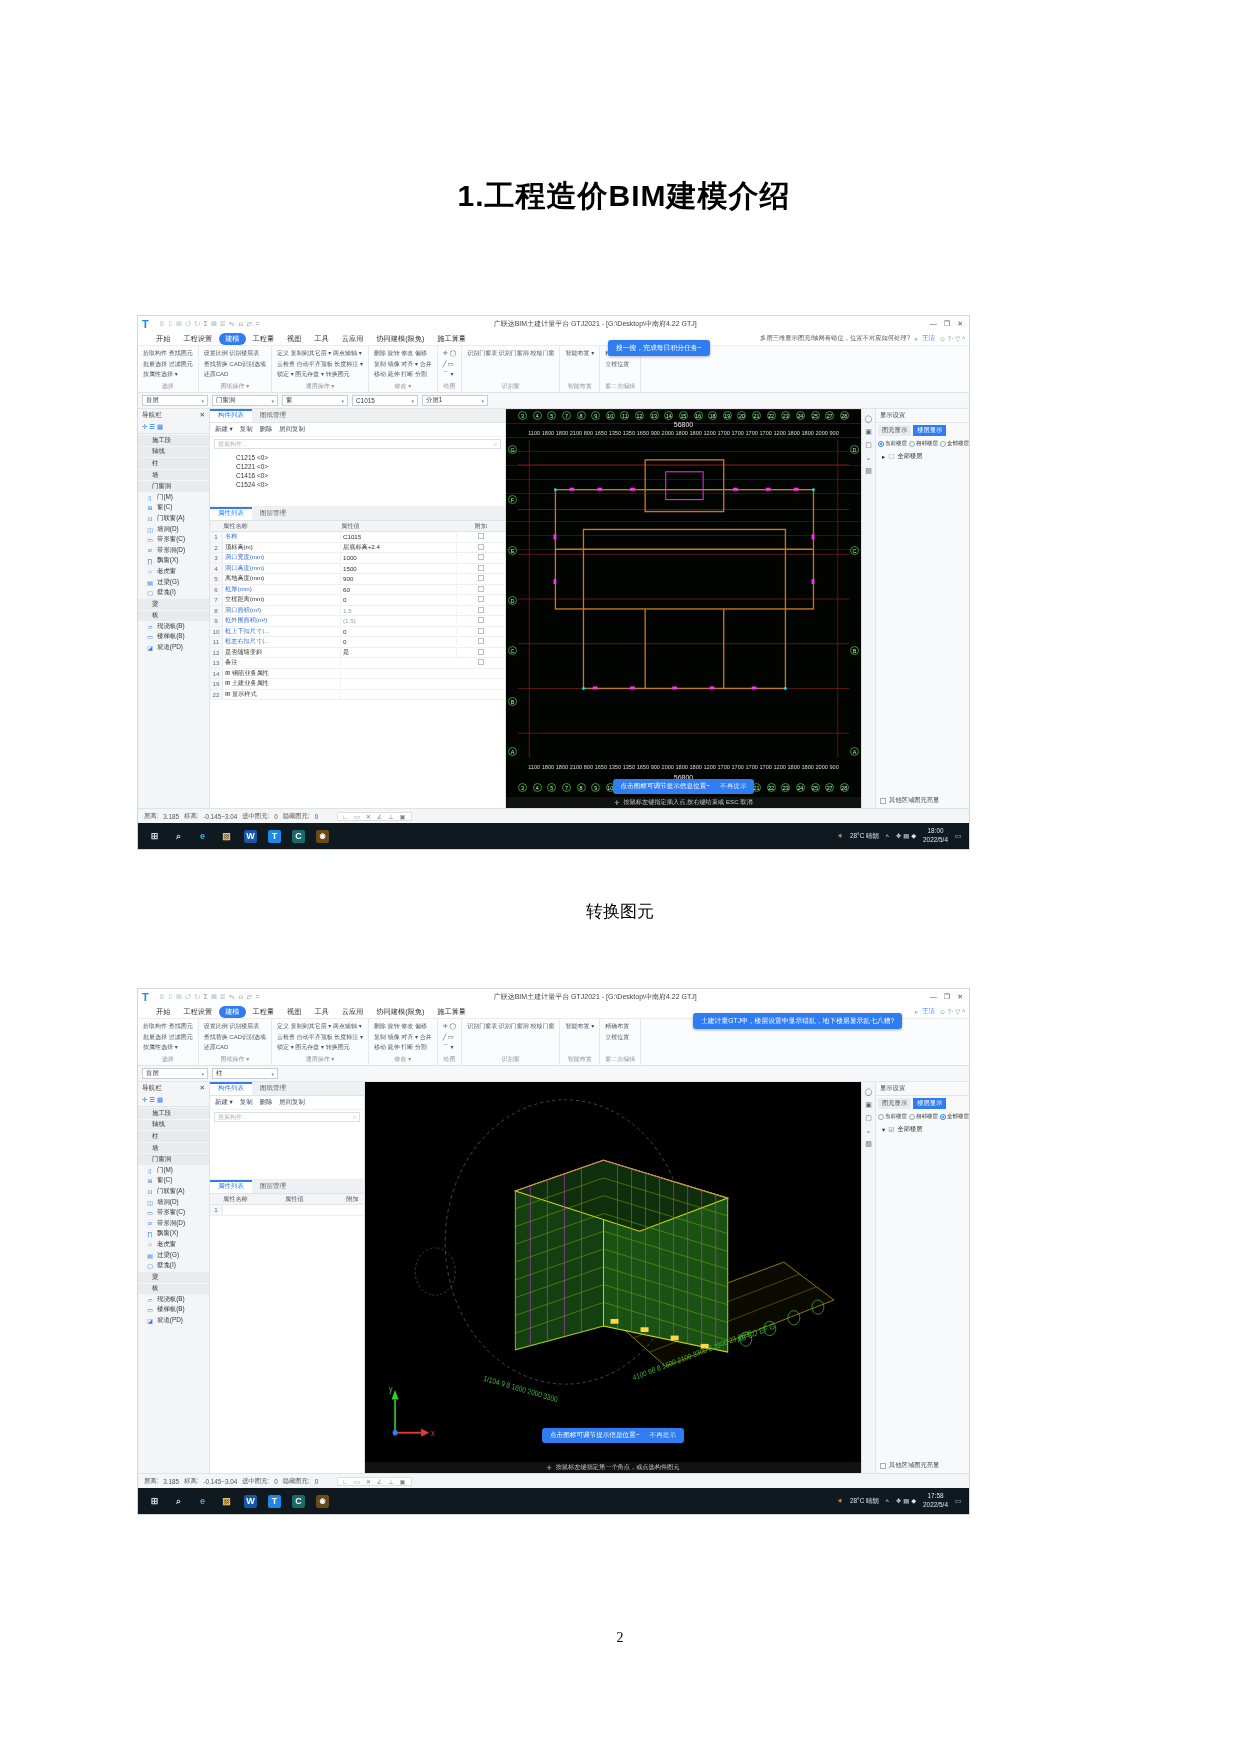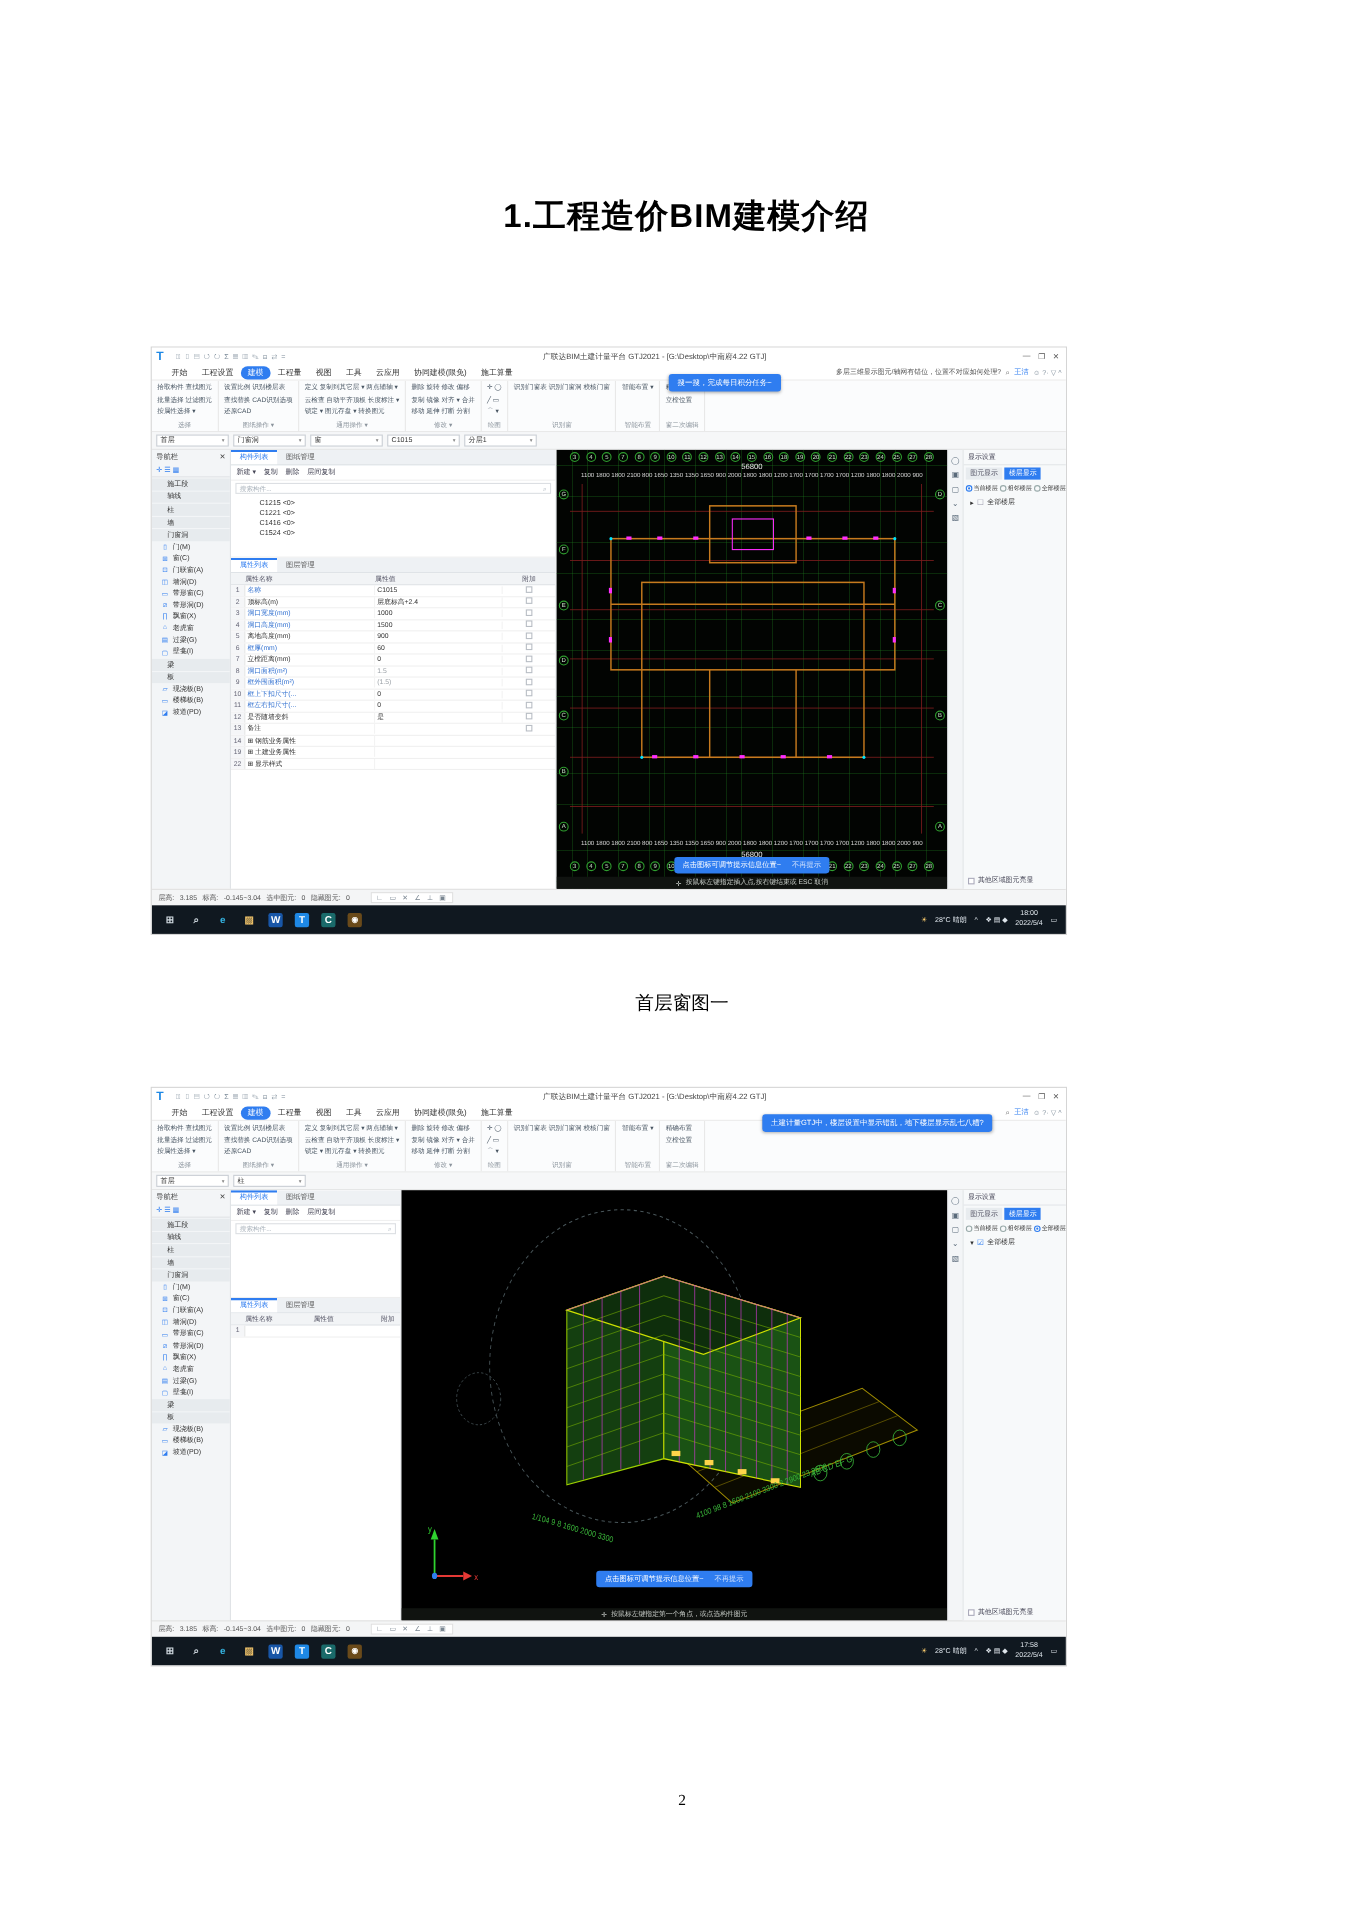--- a/index.html
+++ b/index.html
@@ -731,21 +731,21 @@
         <span>^</span>
         <span>❖ ▤ ◆</span>
         <span class="tb-time">
           <span>18:00</span><br><span>2022/5/4</span>
         </span>
         <span>▭</span>
       </div>
     </div>
   </div>
 
-  <div class="doc-caption">首层窗图一</div>
+  <div class="doc-caption">转换图元</div>
 
   <div class="shot" id="shot2">
     <div class="titlebar">
       <span class="tlogo">T</span>
       <span class="qicons">⍐ ▯ ▤ ↺ ↻ Σ ▦ ▥ ✎ ⊟ ⇄ =</span>
       <span class="wtitle">广联达BIM土建计量平台 GTJ2021 - [G:\Desktop\中南府4.22 GTJ]</span>
       <span class="wctrl">
         <span>—</span>
         <span>❐</span>
         <span>✕</span>

